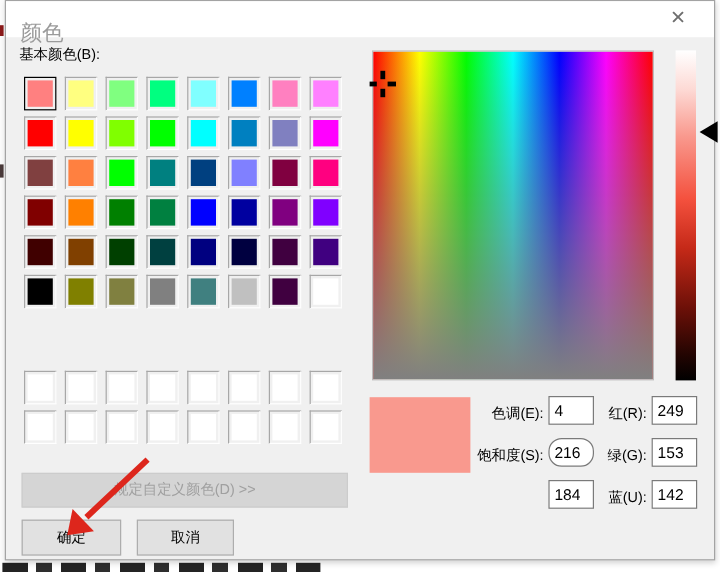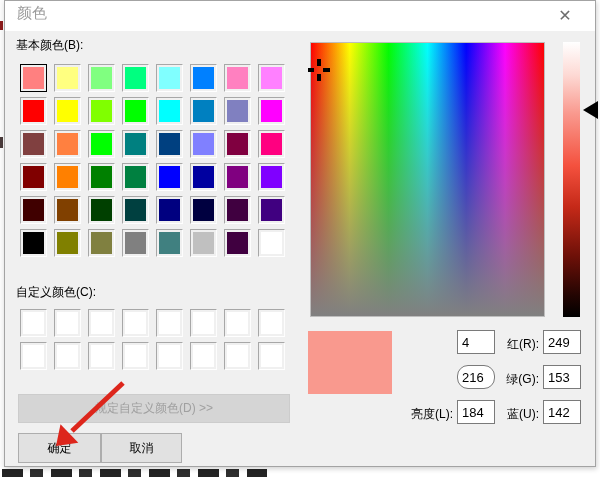--- a/index.html
+++ b/index.html
@@ -11,21 +11,21 @@
   .bg-mark1 { position:absolute; left:0; top:21px; width:3px; height:9px; background:#8b1a1a; }
   .bg-mark2 { position:absolute; left:0; top:137px; width:3px; height:11px; background:#4a3a3a; }
   .bg-bottom { position:absolute; left:0; top:467px; width:600px; height:10px; background:#ffffff; }
   .bg-clipped-text { position:absolute; left:2px; top:469px; width:265px; height:8px;
       background:repeating-linear-gradient(90deg,#242424 0 21px, transparent 21px 28px, #2e2e2e 28px 41px, transparent 41px 49px); }
 
   
   .dialog { position:absolute; left:4px; top:0; width:592px; height:467px;
             background:#f0f0f0; border:1px solid #a3a3a3; box-shadow:1px 2px 5px rgba(0,0,0,.18); }
   .titlebar { position:absolute; left:0; top:0; width:100%; height:30px; background:#ffffff; }
-  .title { position:absolute; left:12px; top:3px; font-size:15px; color:#9b9b9b; }
+  .title { position:absolute; left:12px; top:14px; font-size:18px; color:#9b9b9b; }
   .close-btn { position:absolute; right:8px; top:2px; width:44px; height:26px; text-align:center;
                font-size:16px; line-height:26px; color:#6e6e6e; cursor:pointer; }
 
   .lbl { position:absolute; font-size:12px; color:#000; }
 
   
   .grid { position:absolute; display:grid; grid-template-columns:repeat(8,27px); column-gap:7px; row-gap:5px; }
   .grid-basic { left:15px; top:63px; }
   .grid-custom { left:15px; top:308px; }
   .swatch { width:27px; height:28px; background:#f0f0f0; padding:2px;
@@ -58,21 +58,21 @@
   .f-label { position:absolute; font-size:12px; text-align:right; }
   .f-input { position:absolute; width:38px; height:24px; border:1px solid #7a7a7a; background:#fff;
              font-size:13px; font-family:"Liberation Sans",sans-serif; padding-left:4px; }
 
   
   .btn { position:absolute; font-size:12px; text-align:center; border:1px solid #adadad;
          background:#e1e1e1; color:#000; cursor:pointer; font-family:"Liberation Sans",sans-serif; }
   .btn-disabled { left:13px; top:393px; width:272px; height:29px; line-height:27px;
                   background:#d5d5d5; border-color:#cccccc; color:#a0a0a0; }
   .btn-ok     { left:13px;  top:432px; width:83px; height:30px; line-height:28px; }
-  .btn-cancel { left:96px; top:432px; width:81px; height:30px; line-height:28px; }
+  .btn-cancel { left:109px; top:432px; width:81px; height:30px; line-height:28px; }
   .btn-add    { left:303px; top:431px; width:287px; height:31px; line-height:29px; }
 
   
   .annotation { position:absolute; left:0; top:0; width:600px; height:477px; pointer-events:none; }
 </style>
 </head>
 <body>
 
 <div class="bg-strip-left"></div>
 <div class="bg-mark1"></div>
@@ -228,21 +228,20 @@
         <div class="swatch-color" style="background: rgb(192, 192, 192);"></div>
       </div>
       <div class="swatch">
         <div class="swatch-color" style="background: rgb(64, 0, 64);"></div>
       </div>
       <div class="swatch">
         <div class="swatch-color" style="background: rgb(255, 255, 255);"></div>
       </div>
     </div>
 
-  <span class="lbl" style="left:11px; top:283px;">自定义颜色(C):</span>
 
   <div class="grid grid-custom">
       <div class="swatch">
         <div class="swatch-color" style="background: rgb(255, 255, 255);"></div>
       </div>
       <div class="swatch">
         <div class="swatch-color" style="background: rgb(255, 255, 255);"></div>
       </div>
       <div class="swatch">
         <div class="swatch-color" style="background: rgb(255, 255, 255);"></div>
@@ -295,23 +294,24 @@
         <div class="ch-l"></div>
         <div class="ch-r"></div>
     </div>
   </div>
 
   <div class="lum-strip"></div>
   <div class="lum-arrow" style="top:100px; border-right:15px solid #000;"></div>
 
   <div class="preview" style="background: rgb(249, 153, 142);"></div>
 
+  <span class="f-label" style="left:350px; top:335px; width:98px;">色调(E):</span>
   <input class="f-input" style="left: 452px; top: 329px;" value="4">
+  <span class="f-label" style="left:350px; top:370px; width:98px;">饱和度(S):</span>
   <input class="f-input" style="left: 452px; top: 364px; border-radius: 11px;" value="216">
-  <span class="f-label" style="left:350px; top:405px; width:98px;">亮度(L):</span>
   <input class="f-input" style="left: 452px; top: 399px;" value="184">
 
   <span class="f-label" style="left:490px; top:335px; width:44px;">红(R):</span>
   <input class="f-input" style="left: 538px; top: 329px;" value="249">
   <span class="f-label" style="left:490px; top:370px; width:44px;">绿(G):</span>
   <input class="f-input" style="left: 538px; top: 364px;" value="153">
   <span class="f-label" style="left:490px; top:405px; width:44px;">蓝(U):</span>
   <input class="f-input" style="left: 538px; top: 399px;" value="142">
 
   <div class="btn btn-disabled" aria-disabled="true">规定自定义颜色(D) &gt;&gt;</div>

